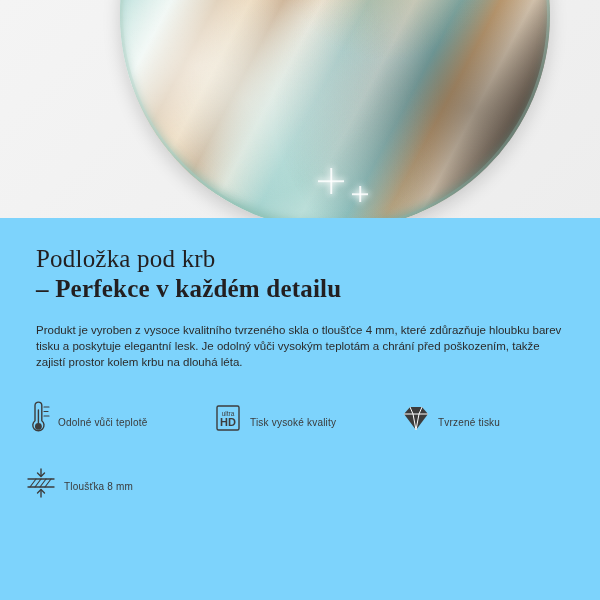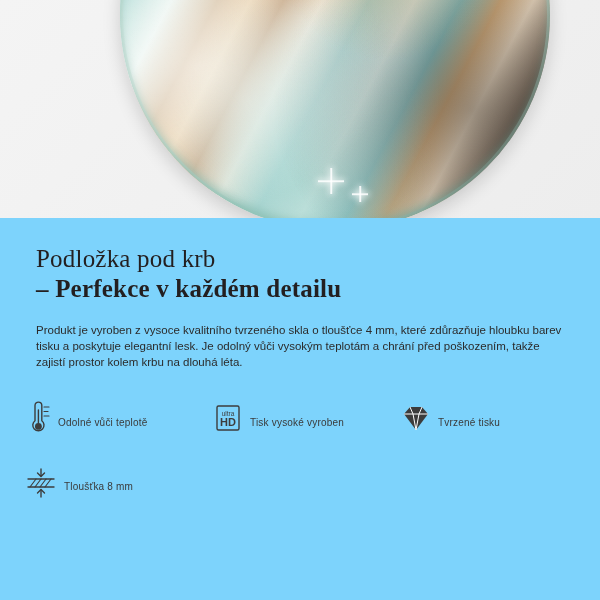--- a/index.html
+++ b/index.html
@@ -219,21 +219,21 @@
     </div>
 
     <div class="feature">
       <div class="glyph">
         <svg width="44" height="42" viewBox="0 0 44 42">
           <rect class="stroke" x="11" y="9" width="22" height="24" rx="1.5"></rect>
           <text class="hdbox" x="22" y="19" font-size="6.5" text-anchor="middle">ultra</text>
           <text class="hdbox" x="22" y="29" font-size="11" font-weight="bold" text-anchor="middle">HD</text>
         </svg>
       </div>
-      <div class="cap">Tisk vysoké vyroben</div>
+      <div class="cap">Tisk vysoké kvality</div>
     </div>
 
 
     <div class="feature">
       <div class="glyph">
         <svg width="44" height="42" viewBox="0 0 44 42">
           <path class="fillbk" d="M10 17 L16 10 L28 10 L34 17 L22 33 Z"></path>
           <path d="M10 17 H34" stroke="#ffffff" stroke-width="1" fill="none"></path>
           <path d="M16 10 L19 17 L22 33 L25 17 L28 10" stroke="#ffffff" stroke-width="1" fill="none"></path>
         </svg>

